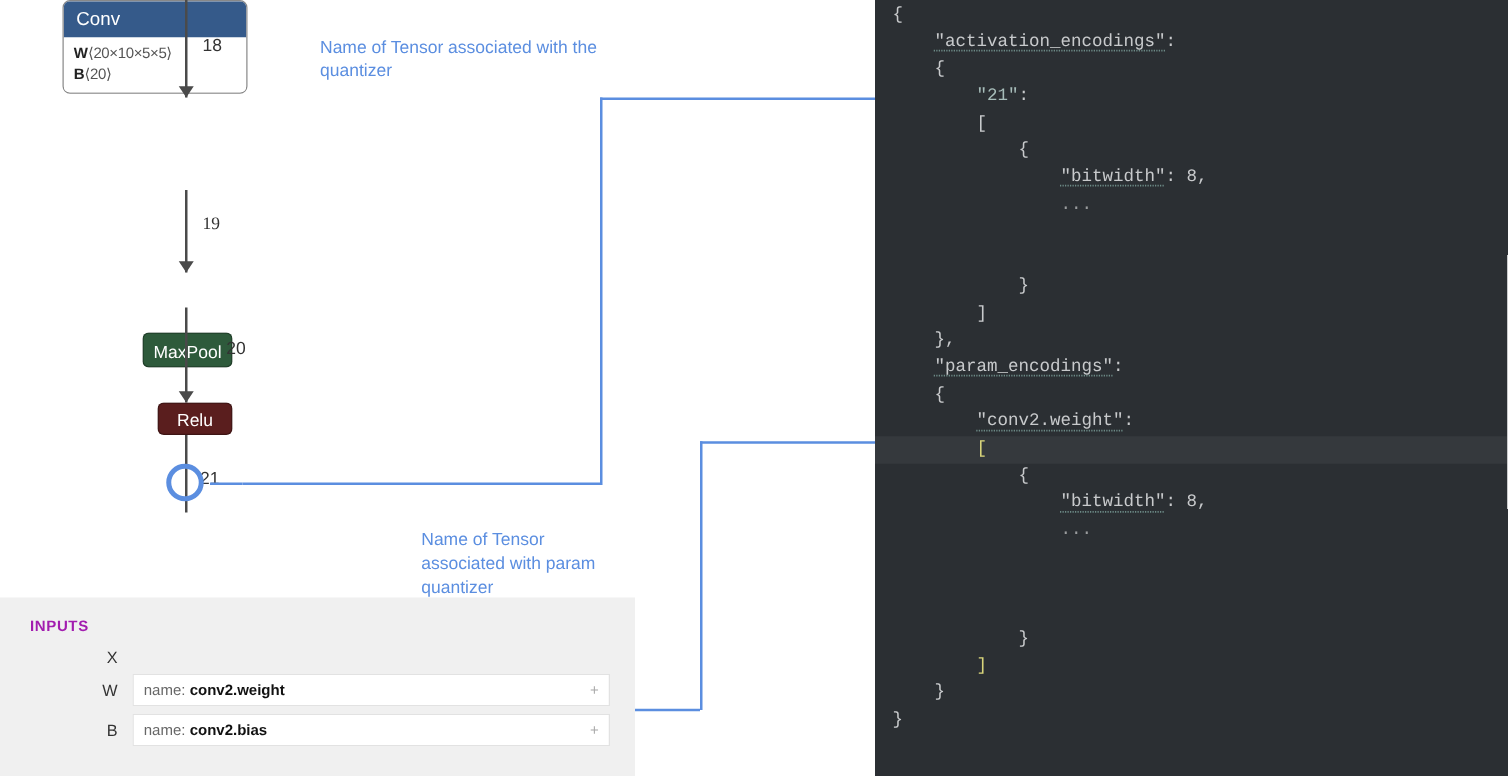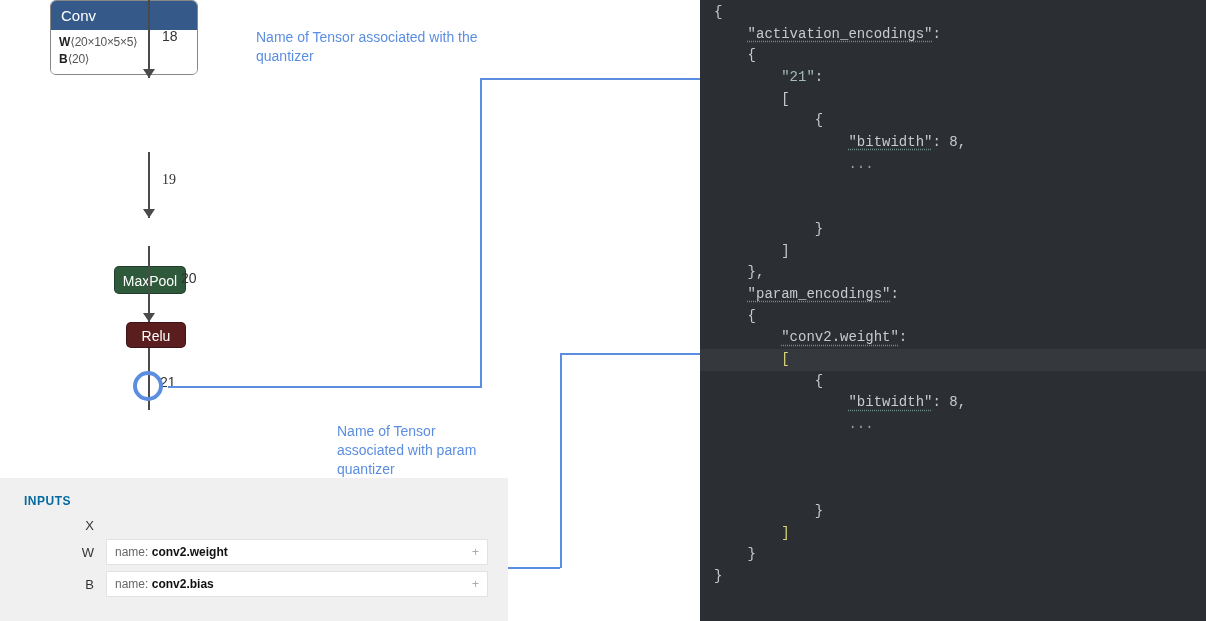--- a/index.html
+++ b/index.html
@@ -114,21 +114,21 @@
     position: absolute;
     left: 0; top: 478px;
     width: 508px; height: 143px;
     background: #f0f0f0;
     padding: 16px 20px 10px 24px;
   }
   .inputs-title {
     font-size: 12px;
     font-weight: bold;
     letter-spacing: 0.5px;
-    color: #0369a1;
+    color: #a21caf;
     margin-bottom: 10px;
   }
   .inputs-row {
     display: flex;
     align-items: center;
     gap: 12px;
     margin-bottom: 6px;
   }
   .inputs-row .key {
     width: 70px;

